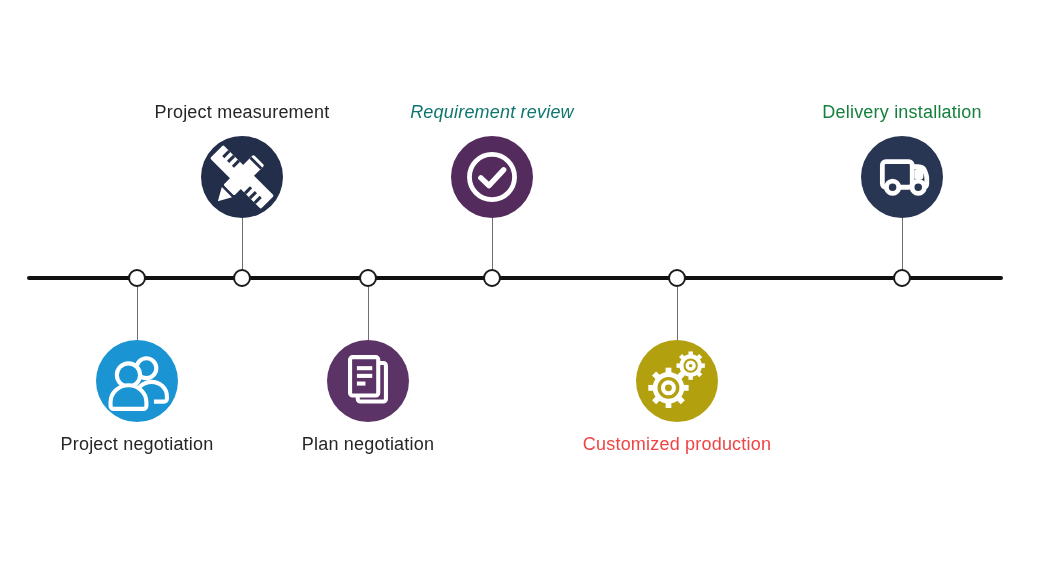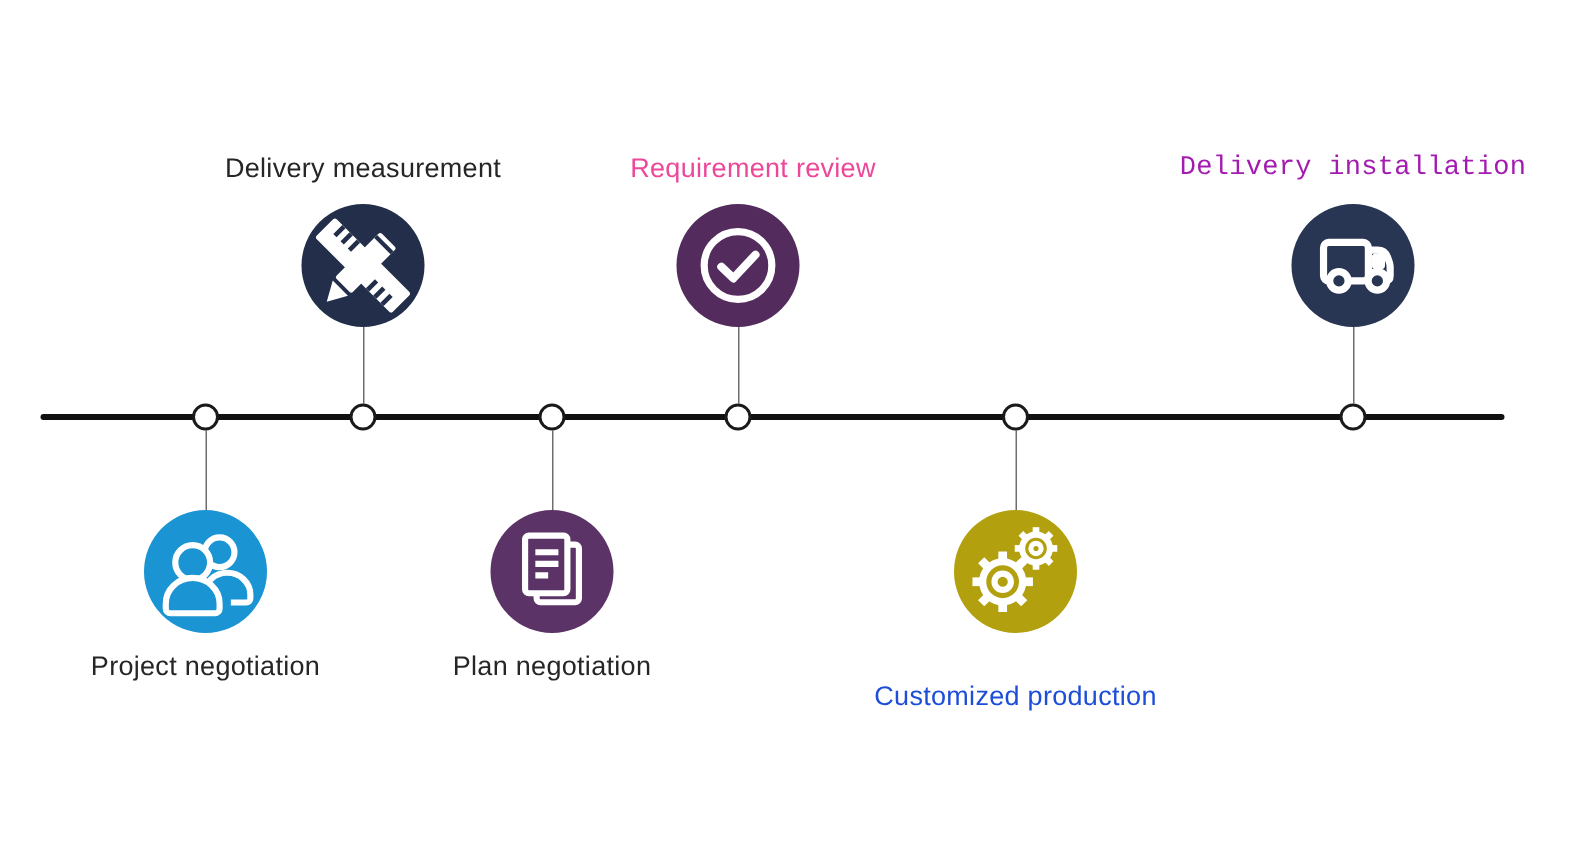--- a/index.html
+++ b/index.html
@@ -45,21 +45,21 @@
           <path d="M23.5 34.5 v-1.5 a9 8.5 0 0 1 18 0 v1.5 a1.6 1.6 0 0 1 -1.6 1.6 h-6"></path>
           <circle class="occlude" cx="19" cy="20.5" r="6.8" fill="#1a94d3"></circle>
           <path class="occlude" d="M8.5 38.5 v-2 a10.5 10 0 0 1 21 0 v2 a1.8 1.8 0 0 1 -1.8 1.8 h-17.4 a1.8 1.8 0 0 1 -1.8 -1.8 z" fill="#1a94d3"></path>
         </g>
       </svg>
     </div>
     <div class="step-label" style="left: -13px; top: 432px; color: rgb(38, 38, 38);">Project negotiation</div>
   </div>
 
   <div>
-    <div class="step-label" style="left: 92px; top: 100px; color: rgb(38, 38, 38);">Delivery measurement</div>
+    <div class="step-label" style="left: 92px; top: 100px; color: rgb(38, 38, 38);">Project measurement</div>
     <div class="icon-circle" style="left: 201px; top: 136px; background: rgb(34, 46, 74);">
       <svg viewBox="0 0 48 48">
         <g transform="rotate(45 24 24)">
           <rect x="3" y="18.5" width="42" height="11" rx="1" fill="#fff"></rect>
           <g class="occlude-stroke" stroke="#222e4a" stroke-width="1.8">
             <line x1="8" y1="18.5" x2="8" y2="23.5"></line>
             <line x1="12" y1="18.5" x2="12" y2="23.5"></line>
             <line x1="16" y1="18.5" x2="16" y2="23.5"></line>
             <line x1="32" y1="24.5" x2="32" y2="29.5"></line>
             <line x1="36" y1="24.5" x2="36" y2="29.5"></line>
@@ -90,21 +90,21 @@
           <line x1="17.5" y1="16.5" x2="26.5" y2="16.5"></line>
           <line x1="17.5" y1="21" x2="26.5" y2="21"></line>
           <line x1="17.5" y1="25.5" x2="22.5" y2="25.5"></line>
         </g>
       </svg>
     </div>
     <div class="step-label" style="left: 218px; top: 432px; color: rgb(38, 38, 38);">Plan negotiation</div>
   </div>
 
   <div>
-    <div class="step-label" style="left: 352px; top: 100px; color: #ec4899;">Requirement review</div>
+    <div class="step-label" style="left: 342px; top: 100px; color: #0f766e; font-style: italic;">Requirement review</div>
     <div class="icon-circle" style="left: 451px; top: 136px; background: rgb(83, 43, 92);">
       <svg viewBox="0 0 48 48">
         <g fill="none" stroke="#fff">
           <circle cx="24" cy="24" r="13.2" stroke-width="2.8"></circle>
           <path d="M17.5 24.5 L22.2 29 L30.8 19.8" stroke-width="3.2" stroke-linecap="round" stroke-linejoin="round"></path>
         </g>
       </svg>
     </div>
     <div class="connector" style="left: 491.5px; top: 218px; height: 51px; background: rgb(110, 110, 110);"></div>
     <div class="node" style="left: 483px; background: rgb(255, 255, 255); border-color: rgb(26, 26, 26);"></div>
@@ -136,25 +136,25 @@
             <line x1="11" y1="28" x2="7.2" y2="28"></line>
             <line x1="13.3" y1="22.3" x2="10.6" y2="19.6"></line>
             <line x1="19" y1="20" x2="19" y2="16.2"></line>
             <line x1="24.7" y1="22.3" x2="27.4" y2="19.6"></line>
             <circle cx="19" cy="28" r="7.8" stroke-width="2.8"></circle>
             <circle cx="19" cy="28" r="3.2" stroke-width="2.4"></circle>
           </g>
         </g>
       </svg>
     </div>
-    <div class="step-label" style="left: 527px; top: 432px; color: #1d4ed8; margin-top: 20px;">Customized production</div>
+    <div class="step-label" style="left: 527px; top: 432px; color: #ef4444;">Customized production</div>
   </div>
 
   <div>
-    <div class="step-label" style="left: 752px; top: 100px; color: #a21caf; font-family: Liberation Mono, monospace;">Delivery installation</div>
+    <div class="step-label" style="left: 752px; top: 100px; color: #15803d;">Delivery installation</div>
     <div class="icon-circle" style="left: 861px; top: 136px; background: rgb(40, 53, 83);">
       <svg viewBox="0 0 48 48">
         <g fill="none" stroke="#fff" stroke-width="2.8" stroke-linejoin="round">
           <rect x="12.5" y="15" width="17.5" height="15" rx="2"></rect>
           <path d="M30 18 h3.5 q3 0 4 2.8 l0.7 2 q0.3 0.9 0.3 1.9 v3.3 q0 2 -2 2 h-6.5"></path>
           <rect x="32.3" y="20.3" width="3.2" height="4.2" rx="0.6" stroke-width="2" fill="#fff"></rect>
           <circle class="occlude" cx="18.5" cy="30" r="3.6" fill="#283553"></circle>
           <circle class="occlude" cx="33.5" cy="30" r="3.6" fill="#283553"></circle>
         </g>
       </svg>

